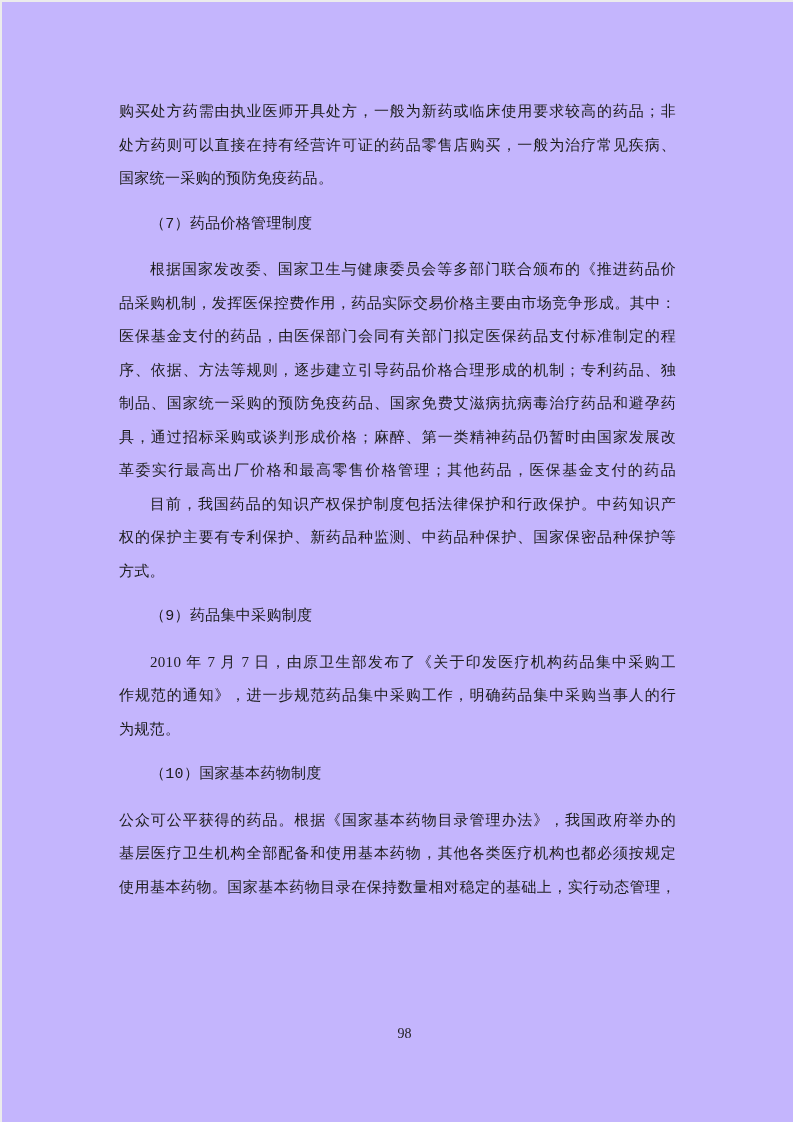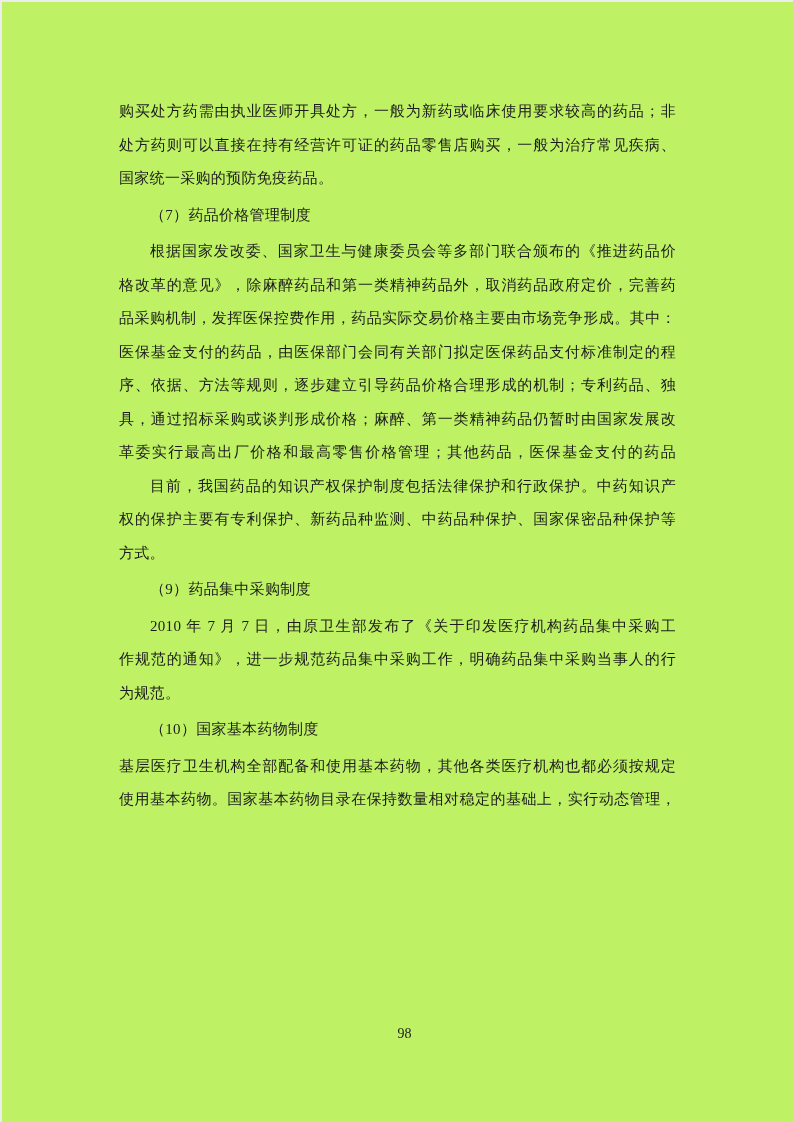--- a/index.html
+++ b/index.html
@@ -4,21 +4,21 @@
 <style>
   html, body {
     margin: 0;
     padding: 0;
     background: #ffffff;
   }
   .page {
     position: relative;
     width: 793px;
     height: 1122px;
-    background: #bef264;
+    background: #c4b5fd;
     box-sizing: border-box;
     border-top: 2px solid #ececec;
     border-left: 2px solid #ececec;
     overflow: hidden;
     font-family: "Liberation Serif", "DejaVu Serif", serif;
     color: #1c1c1c;
   }
   .body-text {
     position: absolute;
     left: 117px;   
@@ -35,21 +35,22 @@
     white-space: nowrap;
     letter-spacing: 0.3px;
   }
   .ln.end {
     text-align-last: left;
   }
   .ln.ind {
     padding-left: 31px; 
   }
   .heading {
-    margin: 3px 0;
+    margin: 12px 0;
+    font-family: Liberation Mono, monospace;
   }
   .footer {
     position: absolute;
     left: 0;
     top: 1022px;
     width: 100%;
     text-align: center;
     font-size: 14px;
     line-height: 20px;
     color: #1c1c1c;
@@ -65,24 +66,24 @@
     <div class="para">
       <div class="ln">购买处方药需由执业医师开具处方，一般为新药或临床使用要求较高的药品；非</div>
       <div class="ln">处方药则可以直接在持有经营许可证的药品零售店购买，一般为治疗常见疾病、</div>
       <div class="ln end">国家统一采购的预防免疫药品。</div>
     </div>
 
     <div class="ln ind end heading">（7）药品价格管理制度</div>
 
     <div class="para">
       <div class="ln ind">根据国家发改委、国家卫生与健康委员会等多部门联合颁布的《推进药品价</div>
-      <div class="ln">格改革的意见》，除麻醉药品和第一类精神药品外，取消药品政府定价，完善药</div>
       <div class="ln">品采购机制，发挥医保控费作用，药品实际交易价格主要由市场竞争形成。其中：</div>
       <div class="ln">医保基金支付的药品，由医保部门会同有关部门拟定医保药品支付标准制定的程</div>
       <div class="ln">序、依据、方法等规则，逐步建立引导药品价格合理形成的机制；专利药品、独</div>
+      <div class="ln">制品、国家统一采购的预防免疫药品、国家免费艾滋病抗病毒治疗药品和避孕药</div>
       <div class="ln">具，通过招标采购或谈判形成价格；麻醉、第一类精神药品仍暂时由国家发展改</div>
       <div class="ln">革委实行最高出厂价格和最高零售价格管理；其他药品，医保基金支付的药品</div>
     </div>
 
 
     <div class="para">
       <div class="ln ind">目前，我国药品的知识产权保护制度包括法律保护和行政保护。中药知识产</div>
       <div class="ln">权的保护主要有专利保护、新药品种监测、中药品种保护、国家保密品种保护等</div>
       <div class="ln end">方式。</div>
     </div>
@@ -91,20 +92,21 @@
 
     <div class="para">
       <div class="ln ind">2010 年 7 月 7 日，由原卫生部发布了《关于印发医疗机构药品集中采购工</div>
       <div class="ln">作规范的通知》，进一步规范药品集中采购工作，明确药品集中采购当事人的行</div>
       <div class="ln end">为规范。</div>
     </div>
 
     <div class="ln ind end heading">（10）国家基本药物制度</div>
 
     <div class="para">
+      <div class="ln">公众可公平获得的药品。根据《国家基本药物目录管理办法》，我国政府举办的</div>
       <div class="ln">基层医疗卫生机构全部配备和使用基本药物，其他各类医疗机构也都必须按规定</div>
       <div class="ln">使用基本药物。国家基本药物目录在保持数量相对稳定的基础上，实行动态管理，</div>
     </div>
 
   </div>
 
   <div class="footer">98</div>
 </div>
 
 </body></html>

